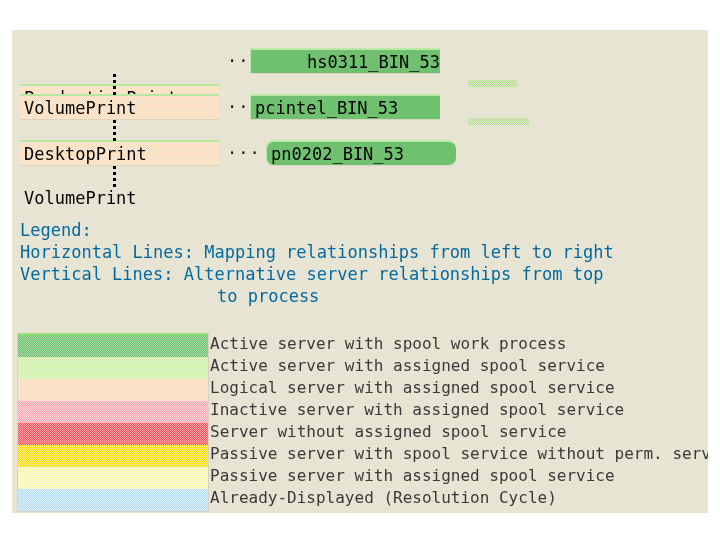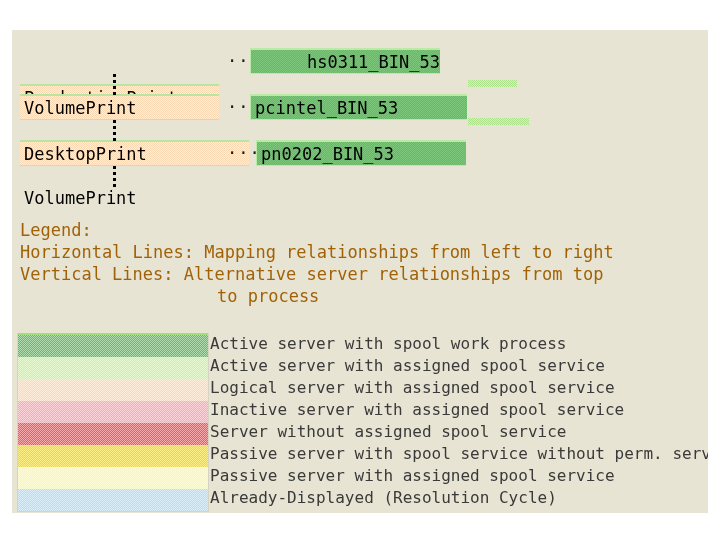--- a/index.html
+++ b/index.html
@@ -104,21 +104,21 @@
     background-image: linear-gradient(to bottom, #000 0 3px, transparent 3px 6px);
     background-size: 3px 6px;
   }
 
   
   .legend-title,
   .legend-line {
     position: absolute;
     font-size: 17px;
     line-height: 22px;
-    color: #a16207;
+    color: #0369a1;
     white-space: nowrap;
   }
 
   .swatch-stack {
     position: absolute;
     left: 5px;
     top: 303px;
     width: 190px;
     border: 1px solid #d6d3c2;
     border-top: none;
@@ -158,27 +158,27 @@
 
   <div class="map-row" style="left:8px; top:18px; width:680px;">
     <div class="node-box node-logical" style="left:0px; width:199px;margin-top:36px;">ProductionPrint</div>
     <div class="h-dots" style="left:207px; top:0px;">···</div>
     <div class="node-box node-active" style="left:230px; width:190px;text-align:right;">hs0311_BIN_53</div>
   </div>
 
   <div class="map-row" style="left:8px; top:64px; width:680px;">
     <div class="node-box node-logical" style="left:0px; width:199px;">VolumePrint</div>
     <div class="h-dots" style="left:207px; top:0px;">···</div>
-    <div class="node-box node-active" style="left:230px; width:217px;">pcintel_BIN_53</div>
+    <div class="node-box node-active" style="left:230px; width:190px;">pcintel_BIN_53</div>
   </div>
 
   <div class="map-row" style="left:8px; top:110px; width:680px;">
-    <div class="node-box node-logical" style="left:0px; width:229px;">DesktopPrint</div>
+    <div class="node-box node-logical" style="left:0px; width:199px;">DesktopPrint</div>
     <div class="h-dots" style="left:207px; top:0px;">···</div>
-    <div class="node-box node-active" style="left:236px; width:210px;">pn0202_BIN_53</div>
+    <div class="node-box node-active" style="left:246px; width:190px;border-radius:8px;">pn0202_BIN_53</div>
   </div>
 
   <div class="node-plain" style="left:8px; top:156px;">VolumePrint</div>
 
   <div class="ghost-strip" style="left:456px; top:50px; width:49px;"></div>
   <div class="ghost-strip" style="left:456px; top:88px; width:61px;"></div>
 
   <div class="v-dots" style="left:101px; top:44px; height:22px;"></div>
   <div class="v-dots" style="left:101px; top:90px; height:22px;"></div>
   <div class="v-dots" style="left:101px; top:136px; height:22px;"></div>

